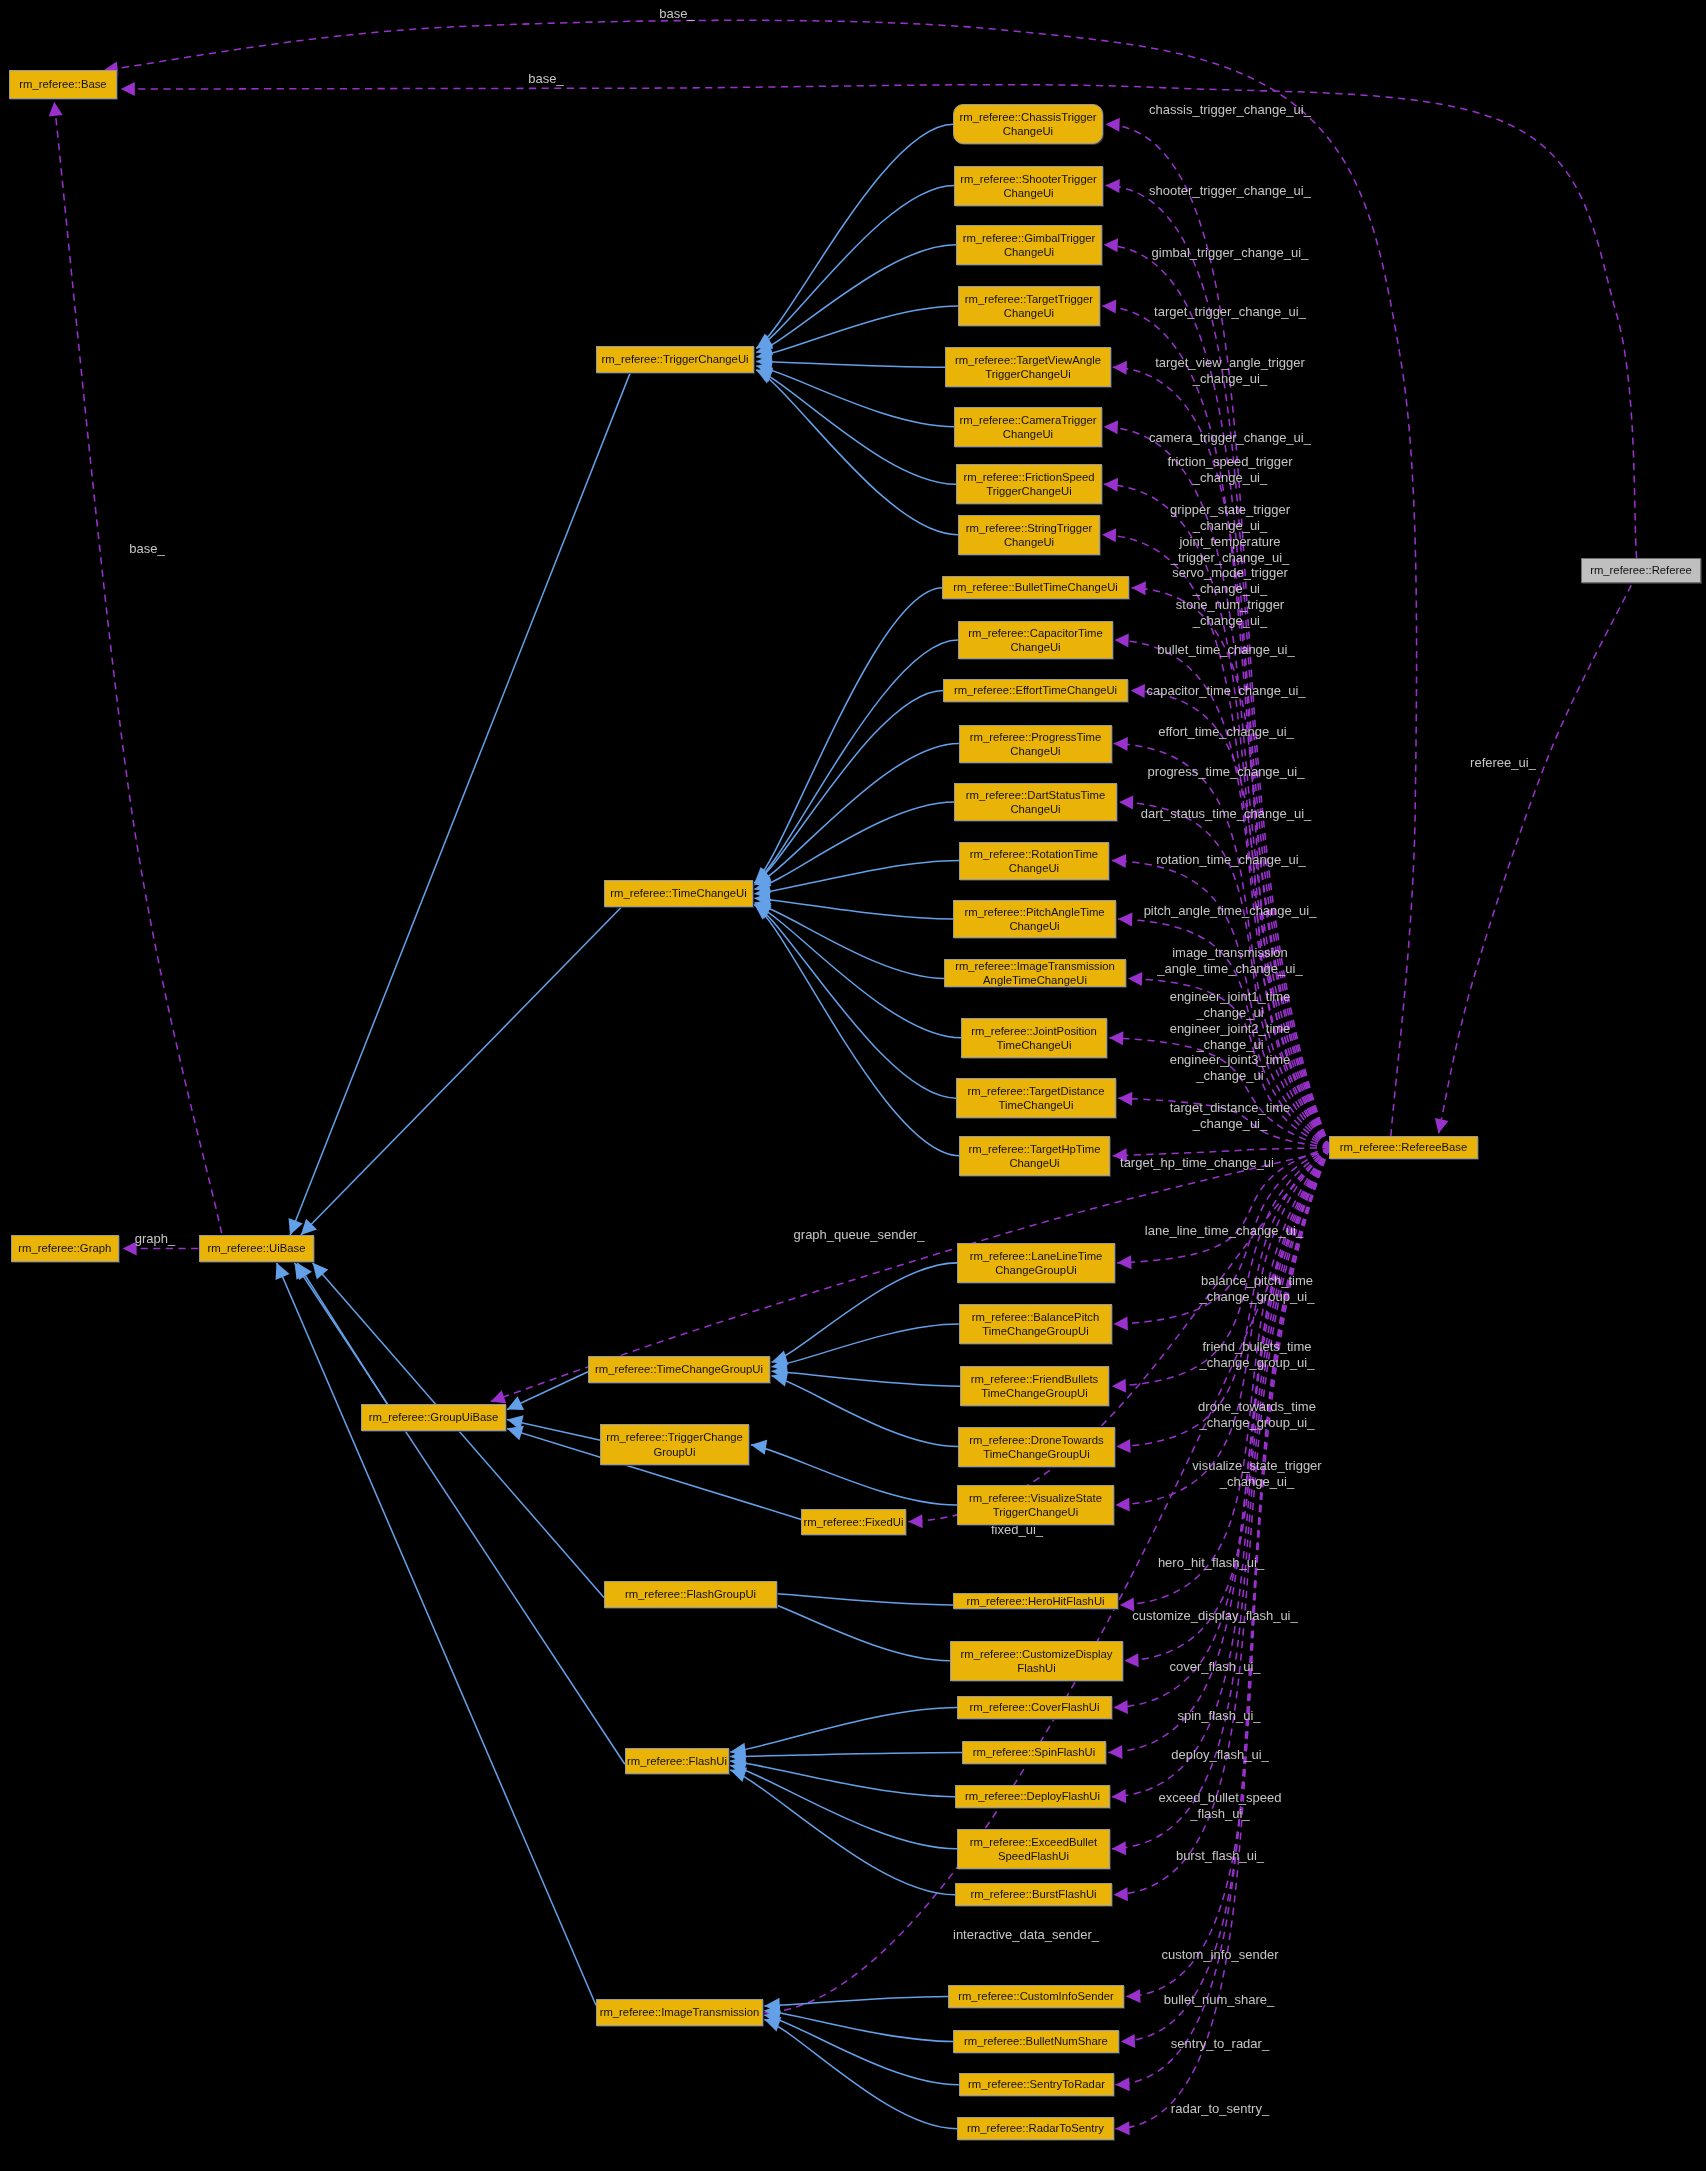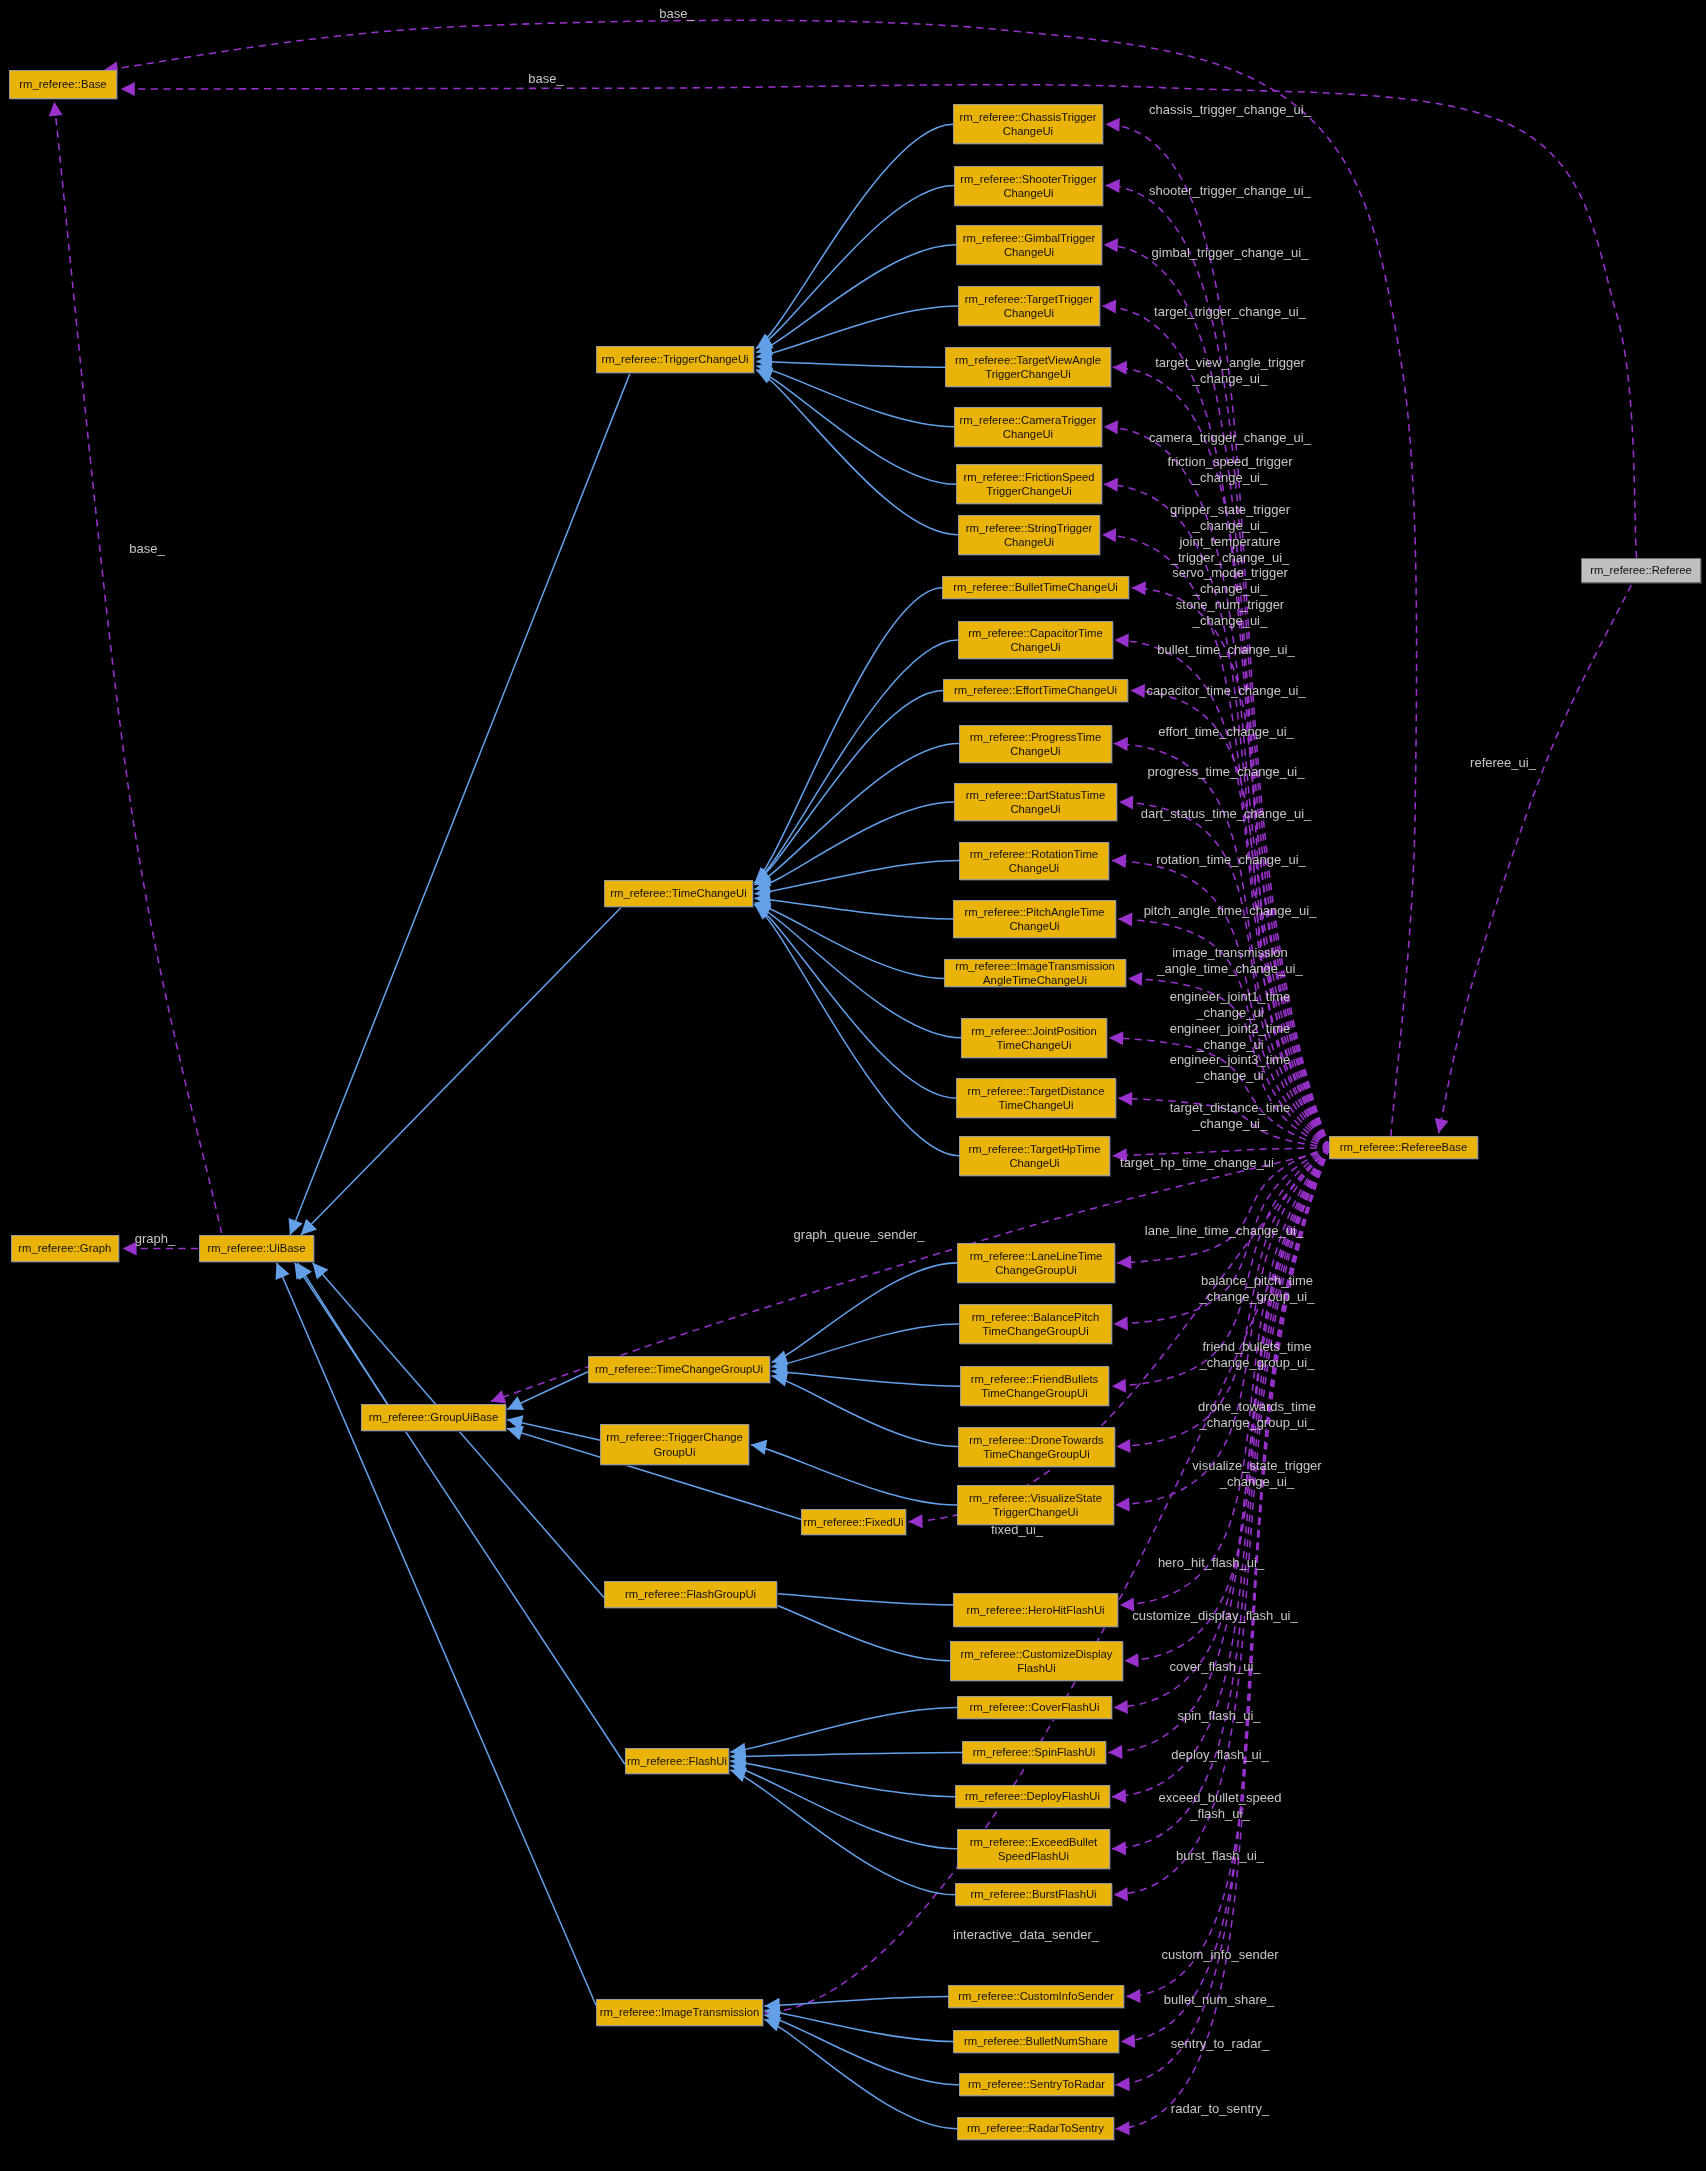--- a/index.html
+++ b/index.html
@@ -126,21 +126,21 @@
       <div class="node" style="left: 588px; top: 1356px; width: 182px; height: 27px;">rm_referee::TimeChangeGroupUi</div>
       <div class="node" style="left: 361px; top: 1404px; width: 145px; height: 27px;">rm_referee::GroupUiBase</div>
       <div class="node" style="left: 600px; top: 1424px; width: 149px; height: 41px;">rm_referee::TriggerChange
 GroupUi</div>
       <div class="node" style="left: 801px; top: 1509px; width: 105px; height: 26px;">rm_referee::FixedUi</div>
       <div class="node" style="left: 604px; top: 1581px; width: 173px; height: 27px;">rm_referee::FlashGroupUi</div>
       <div class="node" style="left: 625px; top: 1748px; width: 104px; height: 26px;">rm_referee::FlashUi</div>
       <div class="node" style="left: 596px; top: 1999px; width: 167px; height: 27px;">rm_referee::ImageTransmission</div>
       <div class="node" style="left: 1329px; top: 1136px; width: 149px; height: 23.4px;">rm_referee::RefereeBase</div>
       <div class="node hl" style="left: 1581px; top: 558px; width: 120px; height: 25px;">rm_referee::Referee</div>
-      <div class="node" style="left: 953px; top: 104px; width: 150px; height: 40px;">rm_referee::ChassisTrigger
+      <div class="node" style="left: 953px; top: 104px; width: 150px; height: 40px; border-radius: 10px;">rm_referee::ChassisTrigger
 ChangeUi</div>
       <div class="node" style="left: 954px; top: 166px; width: 149px; height: 40px;">rm_referee::ShooterTrigger
 ChangeUi</div>
       <div class="node" style="left: 956px; top: 225px; width: 146px; height: 40px;">rm_referee::GimbalTrigger
 ChangeUi</div>
       <div class="node" style="left: 958px; top: 286px; width: 142px; height: 40px;">rm_referee::TargetTrigger
 ChangeUi</div>
       <div class="node" style="left: 945px; top: 347px; width: 166px; height: 40px;">rm_referee::TargetViewAngle
 TriggerChangeUi</div>
       <div class="node" style="left: 954px; top: 407px; width: 148px; height: 40px;">rm_referee::CameraTrigger
@@ -172,21 +172,21 @@
       <div class="node" style="left: 957px; top: 1243px; width: 158px; height: 40px;">rm_referee::LaneLineTime
 ChangeGroupUi</div>
       <div class="node" style="left: 959px; top: 1304px; width: 153px; height: 40px;">rm_referee::BalancePitch
 TimeChangeGroupUi</div>
       <div class="node" style="left: 960px; top: 1366px; width: 149px; height: 40px;">rm_referee::FriendBullets
 TimeChangeGroupUi</div>
       <div class="node" style="left: 958px; top: 1427px; width: 157px; height: 40px;">rm_referee::DroneTowards
 TimeChangeGroupUi</div>
       <div class="node" style="left: 957px; top: 1485px; width: 157px; height: 40px;">rm_referee::VisualizeState
 TriggerChangeUi</div>
-      <div class="node" style="left: 953px; top: 1593px; width: 165px; height: 34px;">rm_referee::HeroHitFlashUi</div>
+      <div class="node" style="left: 953px; top: 1593px; width: 165px; height: 16px;">rm_referee::HeroHitFlashUi</div>
       <div class="node" style="left: 950px; top: 1641px; width: 173px; height: 40px;">rm_referee::CustomizeDisplay
 FlashUi</div>
       <div class="node" style="left: 957px; top: 1696px; width: 155px; height: 23.4px;">rm_referee::CoverFlashUi</div>
       <div class="node" style="left: 962px; top: 1741px; width: 144px; height: 23.4px;">rm_referee::SpinFlashUi</div>
       <div class="node" style="left: 955px; top: 1785px; width: 155px; height: 23.4px;">rm_referee::DeployFlashUi</div>
       <div class="node" style="left: 957px; top: 1829px; width: 153px; height: 40px;">rm_referee::ExceedBullet
 SpeedFlashUi</div>
       <div class="node" style="left: 955px; top: 1883px; width: 157px; height: 23.4px;">rm_referee::BurstFlashUi</div>
       <div class="node" style="left: 948px; top: 1985px; width: 176px; height: 23.4px;">rm_referee::CustomInfoSender</div>
       <div class="node" style="left: 953px; top: 2030px; width: 166px; height: 23.4px;">rm_referee::BulletNumShare</div>

